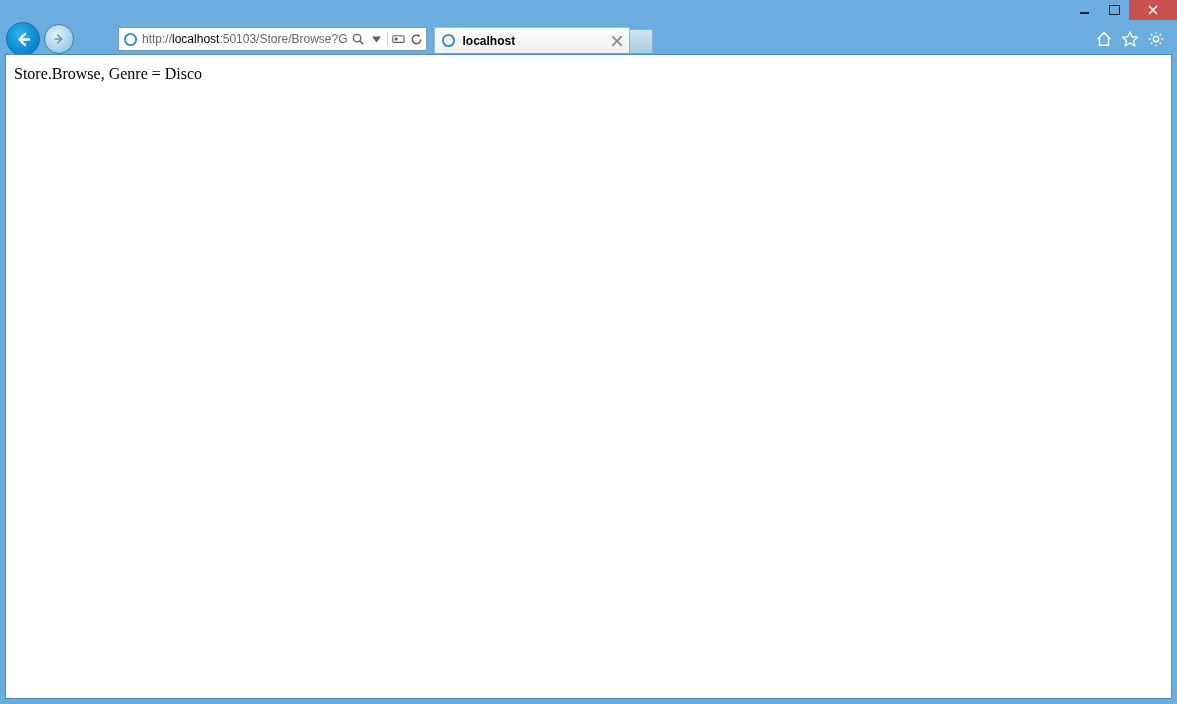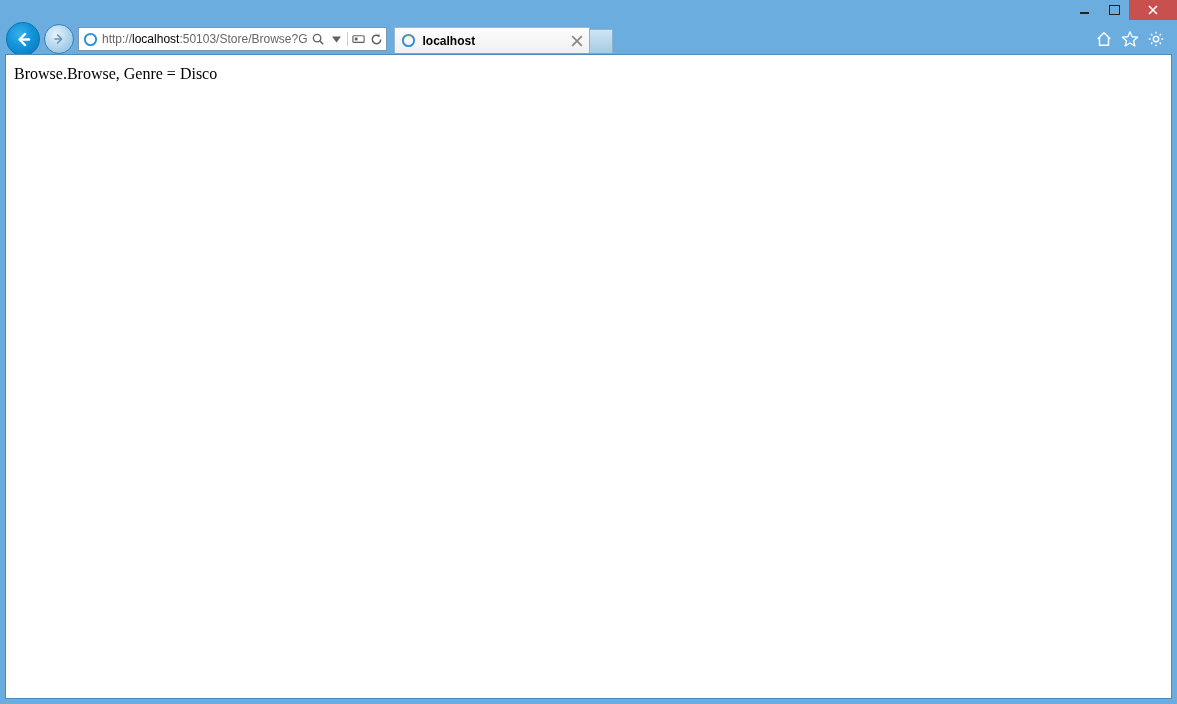--- a/index.html
+++ b/index.html
@@ -52,20 +52,21 @@
   .navbtn svg { width: 16px; height: 16px; }
   .navbtn.back svg { width: 19px; height: 19px; }
   .addr-wrap {
     flex: 0 0 300px;
     height: 24px;
     background: #fff;
     border: 1px solid #7a9ab3;
     display: flex; align-items: center;
     padding: 0 2px 0 4px;
     gap: 4px;
+    margin-left: 40px;
   }
   .ie-favicon { width: 15px; height: 15px; flex-shrink: 0; }
   .addr-text {
     flex: 1; font-size: 12px; color: #666; white-space: nowrap; overflow: hidden;
     font-family: "Segoe UI", Tahoma, sans-serif;
   }
   .addr-text .host { color: #000; }
   .addr-icons { display: flex; align-items: center; gap: 3px; color: #555; }
   .addr-icons .ico { width: 15px; height: 15px; display:flex; align-items:center; justify-content:center; }
   .addr-icons .sep { width:1px; height:14px; background:#ccc; }
@@ -204,16 +205,16 @@
       <div class="ico">
         <svg viewBox="0 0 20 20">
             <circle cx="10" cy="10" r="3" fill="none" stroke="#fff" stroke-width="1.5"></circle>
             <path d="M10 2 V4 M10 16 V18 M2 10 H4 M16 10 H18 M4.5 4.5 L6 6 M14 14 L15.5 15.5 M15.5 4.5 L14 6 M6 14 L4.5 15.5" stroke="#fff" stroke-width="1.5"></path>
           </svg>
       </div>
     </div>
   </div>
 
   <div class="content">
-    <div>Browse.Browse, Genre = Disco</div>
+    <div>Store.Browse, Genre = Disco</div>
   </div>
 
 </div>
 
 </body></html>

